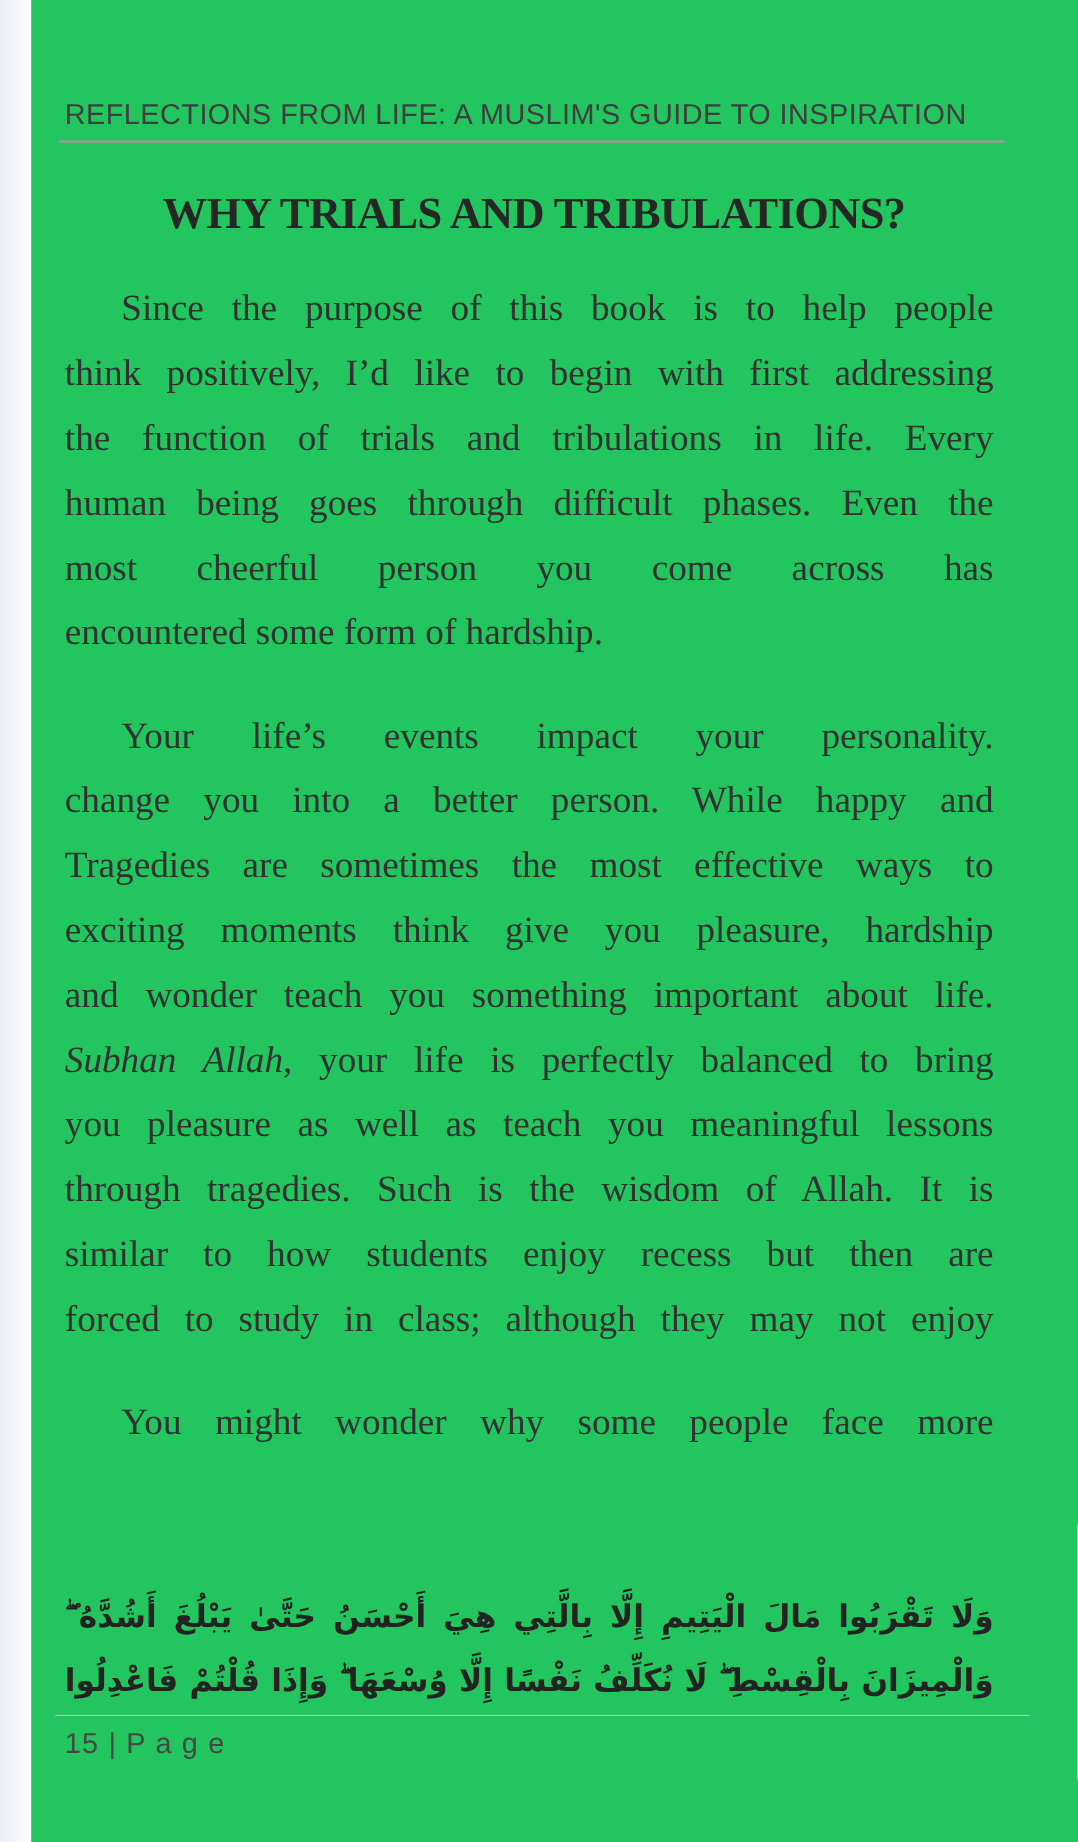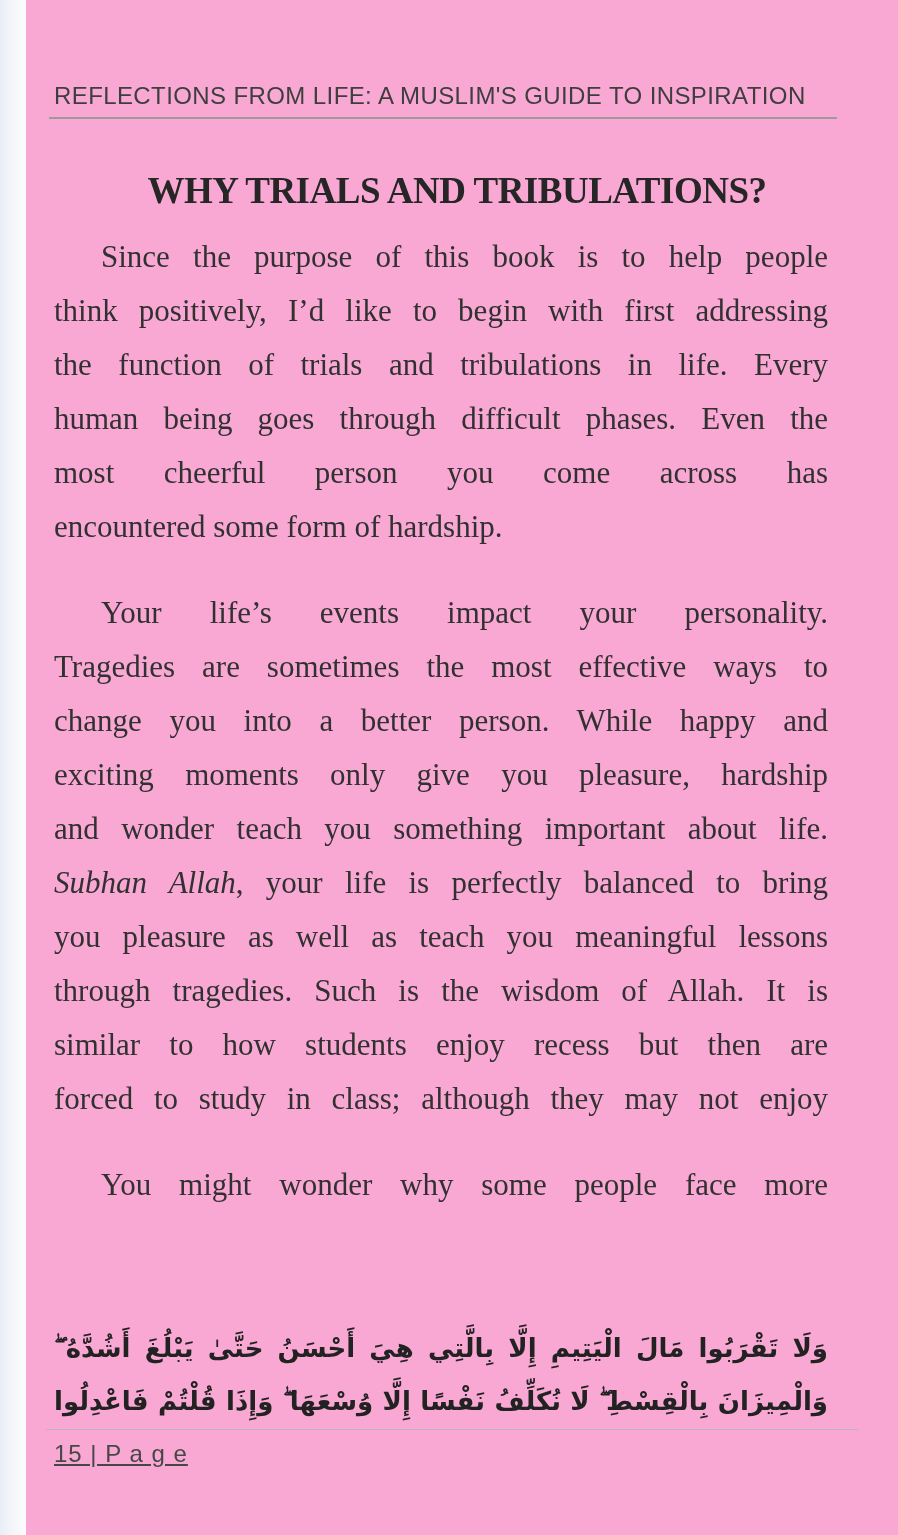--- a/index.html
+++ b/index.html
@@ -1,39 +1,39 @@
 <!DOCTYPE html>
 <html><head>
 <meta charset="utf-8">
 <style>
   html,body{margin:0;padding:0;background:#ffffff;}
   .page{
     position:relative;
     width:898px;height:1535px;
-    background:#f9a8d4;
+    background:#22c55e;
     font-family:"Liberation Serif",serif;
     color:#313131;
     overflow:hidden;
   }
   .edge-shadow{
     position:absolute;left:0;top:0;bottom:0;width:26px;
     background:linear-gradient(90deg,#e9edf5 0%,#f4f6fa 50%,#fcfcfc 100%);
   }
   .running-header{
     position:absolute;left:54px;top:82px;width:790px;
     font-family:"Liberation Sans",sans-serif;
     font-size:24px;color:#3e3e3e;letter-spacing:.4px;
     white-space:nowrap;
   }
   .header-rule{
     position:absolute;left:49px;top:117px;width:788px;height:2px;
     background:#9b9b9b;border:0;margin:0;
   }
   .chapter-title{
-    position:absolute;left:54px;top:153px;width:774px;margin:16px;
+    position:absolute;left:54px;top:153px;width:774px;margin:4px;
     text-align:center;font-size:37px;font-weight:bold;
     letter-spacing:-0.5px;white-space:nowrap;color:#262626;
   }
   .body-text{
     position:absolute;left:54px;top:230px;width:774px;
     font-size:31px;line-height:54px;
   }
   .para{margin:0 0 32px 0;}
   .line{
     height:54px;overflow:hidden;
@@ -54,21 +54,20 @@
   }
   .footer-rule{
     position:absolute;left:46px;top:1429px;width:812px;height:1px;
     background:#b8b8b8;border:0;margin:0;
   }
   .page-footer{
     position:absolute;left:54px;top:1440px;
     font-family:"Liberation Sans",sans-serif;
     font-size:24px;color:#474747;letter-spacing:1px;
     white-space:pre;
-    text-decoration:underline;
   }
 </style>
 </head>
 <body>
 
 <div class="page">
   <div class="edge-shadow"></div>
 
   <div class="running-header">REFLECTIONS FROM LIFE: A MUSLIM'S GUIDE TO INSPIRATION</div>
   <hr class="header-rule">
@@ -80,23 +79,23 @@
       <div class="line first">Since the purpose of this book is to help people</div>
       <div class="line">think positively, I’d like to begin with first addressing</div>
       <div class="line">the function of trials and tribulations in life. Every</div>
       <div class="line">human being goes through difficult phases. Even the</div>
       <div class="line">most cheerful person you come across has</div>
       <div class="line last">encountered some form of hardship.</div>
     </div>
 
     <div class="para">
       <div class="line first">Your life’s events impact your personality.</div>
+      <div class="line">change you into a better person. While happy and</div>
       <div class="line">Tragedies are sometimes the most effective ways to</div>
-      <div class="line">change you into a better person. While happy and</div>
-      <div class="line">exciting moments only give you pleasure, hardship</div>
+      <div class="line">exciting moments think give you pleasure, hardship</div>
       <div class="line">and wonder teach you something important about life.</div>
       <div class="line"><span class="italic">Subhan Allah</span><span>, your life is perfectly balanced to bring</span></div>
       <div class="line">you pleasure as well as teach you meaningful lessons</div>
       <div class="line">through tragedies. Such is the wisdom of Allah. It is</div>
       <div class="line">similar to how students enjoy recess but then are</div>
       <div class="line">forced to study in class; although they may not enjoy</div>
     </div>
 
     <div class="para">
       <div class="line first">You might wonder why some people face more</div>

